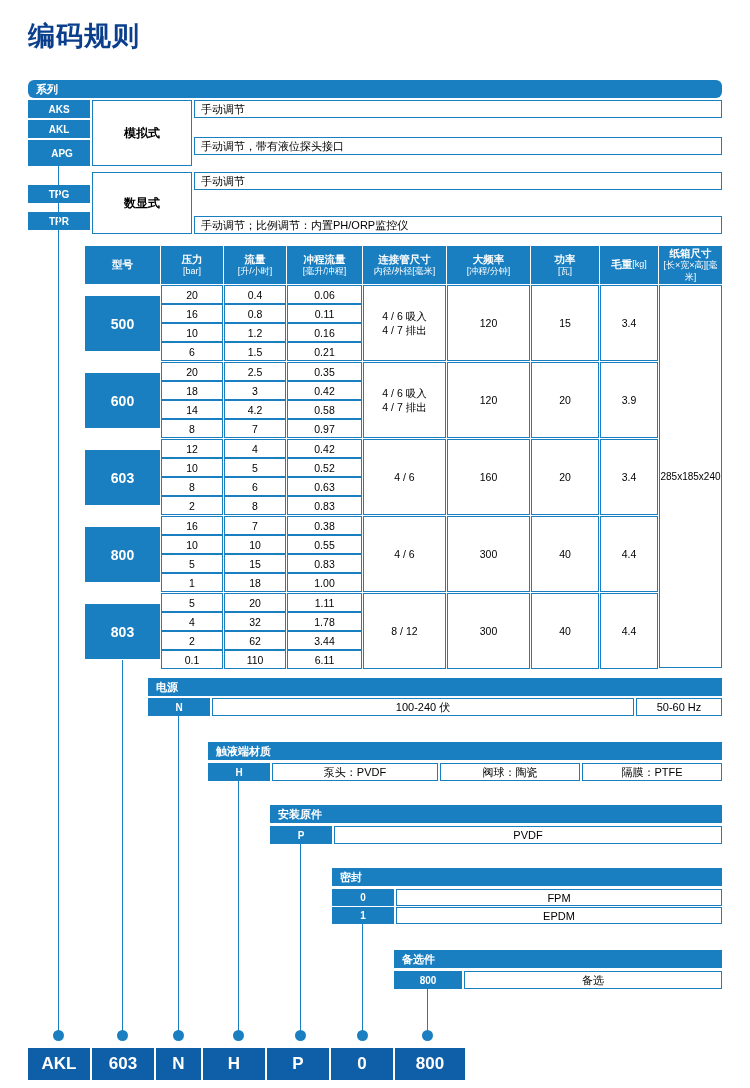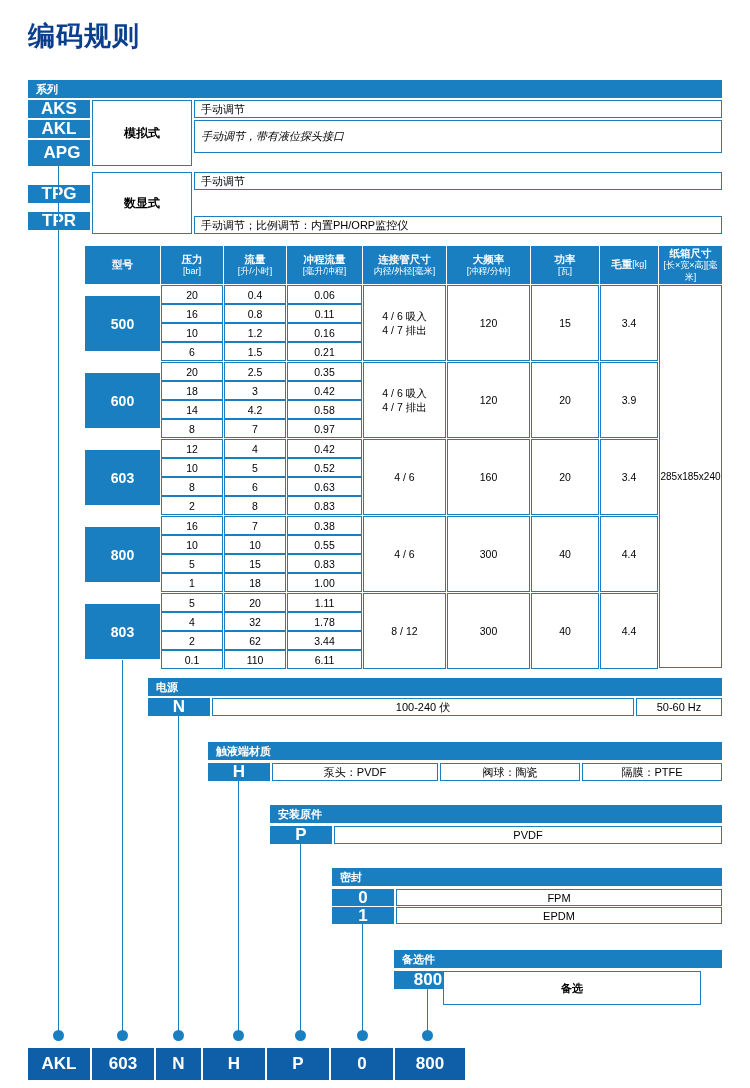--- a/index.html
+++ b/index.html
@@ -10,48 +10,48 @@
   }
   .page{position:relative;width:750px;height:1088px;}
   .title{
     position:absolute;left:28px;top:18px;
     font-size:27px;font-weight:bold;color:#0b3f8c;letter-spacing:1px;
   }
 
   
   .cell{position:absolute;box-sizing:border-box;display:flex;align-items:center;justify-content:center;}
   .bluehdr{background:#1a7fc1;color:#fff;font-weight:bold;font-size:11px;}
-  .bluebox{background:#1a7fc1;color:#fff;font-weight:bold;font-size:17px;}
+  .bluebox{background:#1a7fc1;color:#fff;font-weight:bold;font-size:10px;}
   .wbox{background:#fff;border:1px solid #1a7fc1;font-size:11px;}
   .wbox-l{justify-content:flex-start;padding-left:6px;}
   .mt-head{font-size:10.5px;line-height:1.25;text-align:center;color:#fff;font-weight:bold;}
   .sub{font-size:9px;font-weight:normal;}
   .num{font-size:10.5px;}
 
   
   .vline{position:absolute;background:#1a7fc1;width:1px;}
   .codeseg{position:absolute;height:32px;background:#0f5ea8;color:#fff;
     display:flex;align-items:center;justify-content:center;font-weight:bold;font-size:17px;}
   .dot{position:absolute;width:11px;height:11px;border-radius:50%;background:#1a7fc1;}
 </style>
 </head>
 <body>
 
 <div class="page">
 
   <div class="title">编码规则</div>
 
-  <div class="cell bluehdr" style="left:28px;top:80px;width:694px;height:18px;justify-content:flex-start;padding-left:8px;">系列</div>
+  <div class="cell bluehdr" style="left:28px;top:80px;width:694px;height:18px;justify-content:flex-start;padding-left:8px;border-radius:6px;">系列</div>
 
   <div class="cell bluebox" style="left:28px;top:100px;width:62px;height:18px;">AKS</div>
   <div class="cell bluebox" style="left:28px;top:120px;width:62px;height:18px;">AKL</div>
   <div class="cell bluebox" style="left:28px;top:140px;width:62px;height:26px;padding-left:6px;">APG</div>
   <div class="cell wbox" style="left:92px;top:100px;width:100px;height:66px;font-weight:bold;font-size:12px;">模拟式</div>
   <div class="cell wbox wbox-l" style="left:194px;top:100px;width:528px;height:18px;">手动调节</div>
-  <div class="cell wbox wbox-l" style="left:194px;top:120px;width:528px;height:33px;font-style:italic;">手动调节，带有液位探头接口</div>
+  <div class="cell wbox wbox-l" style="left:194px;top:137px;width:528px;height:18px;">手动调节，带有液位探头接口</div>
 
   <div class="cell bluebox" style="left:28px;top:185px;width:62px;height:18px;">TPG</div>
   <div class="cell bluebox" style="left:28px;top:212px;width:62px;height:18px;">TPR</div>
   <div class="cell wbox" style="left:92px;top:172px;width:100px;height:62px;font-weight:bold;font-size:12px;">数显式</div>
   <div class="cell wbox wbox-l" style="left:194px;top:172px;width:528px;height:18px;">手动调节</div>
   <div class="cell wbox wbox-l" style="left:194px;top:216px;width:528px;height:18px;">手动调节；比例调节：内置PH/ORP监控仪</div>
 
   <div class="cell bluehdr mt-head" style="left:85px;top:246px;width:75px;height:38px;flex-direction:column;">
     <span>型号</span>
   </div>
@@ -202,21 +202,21 @@
   <div class="cell wbox" style="left:334px;top:826px;width:388px;height:18px;">PVDF</div>
 
   <div class="cell bluehdr" style="left:332px;top:868px;width:390px;height:18px;justify-content:flex-start;padding-left:8px;">密封</div>
   <div class="cell bluebox" style="left:332px;top:889px;width:62px;height:17px;">0</div>
   <div class="cell bluebox" style="left:332px;top:907px;width:62px;height:17px;">1</div>
   <div class="cell wbox" style="left:396px;top:889px;width:326px;height:17px;">FPM</div>
   <div class="cell wbox" style="left:396px;top:907px;width:326px;height:17px;">EPDM</div>
 
   <div class="cell bluehdr" style="left:394px;top:950px;width:328px;height:18px;justify-content:flex-start;padding-left:8px;">备选件</div>
   <div class="cell bluebox" style="left:394px;top:971px;width:68px;height:18px;">800</div>
-  <div class="cell wbox" style="left:443px;top:971px;width:258px;height:34px;font-weight:bold;">备选</div>
+  <div class="cell wbox" style="left:464px;top:971px;width:258px;height:18px;">备选</div>
 
   <div class="vline" style="left:58px;top:166px;height:874px;"></div>
   <div class="vline" style="left:122px;top:660px;height:380px;"></div>
   <div class="vline" style="left:178px;top:716px;height:324px;"></div>
   <div class="vline" style="left:238px;top:781px;height:259px;"></div>
   <div class="vline" style="left:300px;top:844px;height:196px;"></div>
   <div class="vline" style="left:362px;top:924px;height:116px;"></div>
   <div class="vline" style="left:427px;top:989px;height:51px;"></div>
 
   <div class="dot" style="left:53px;top:1030px;"></div>

